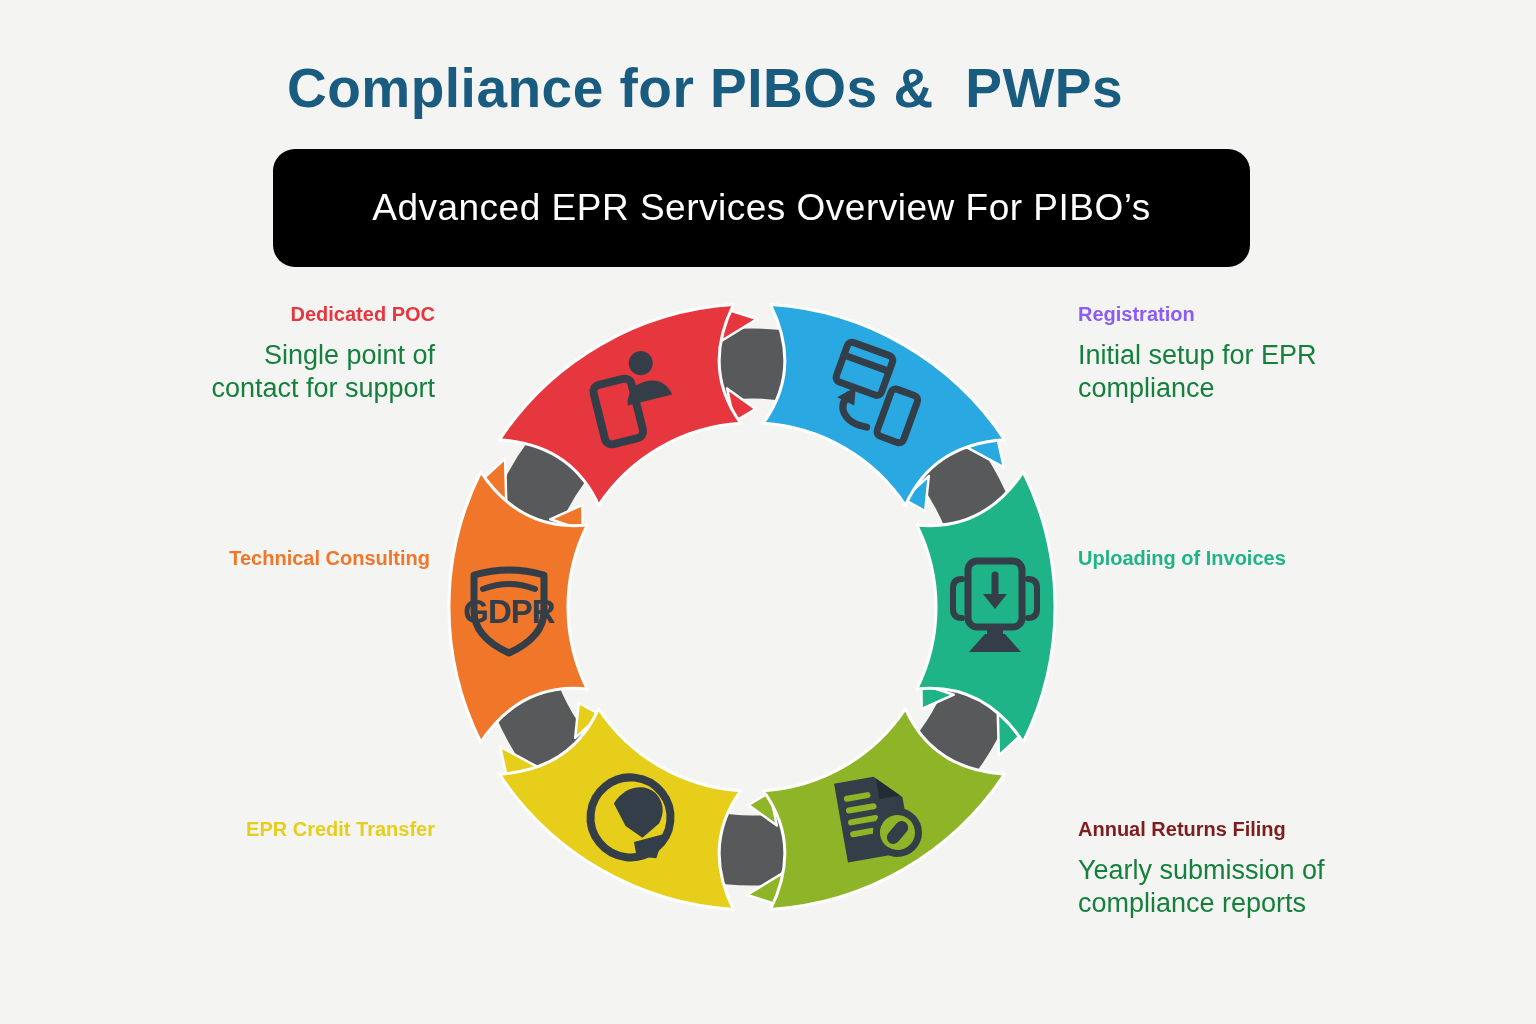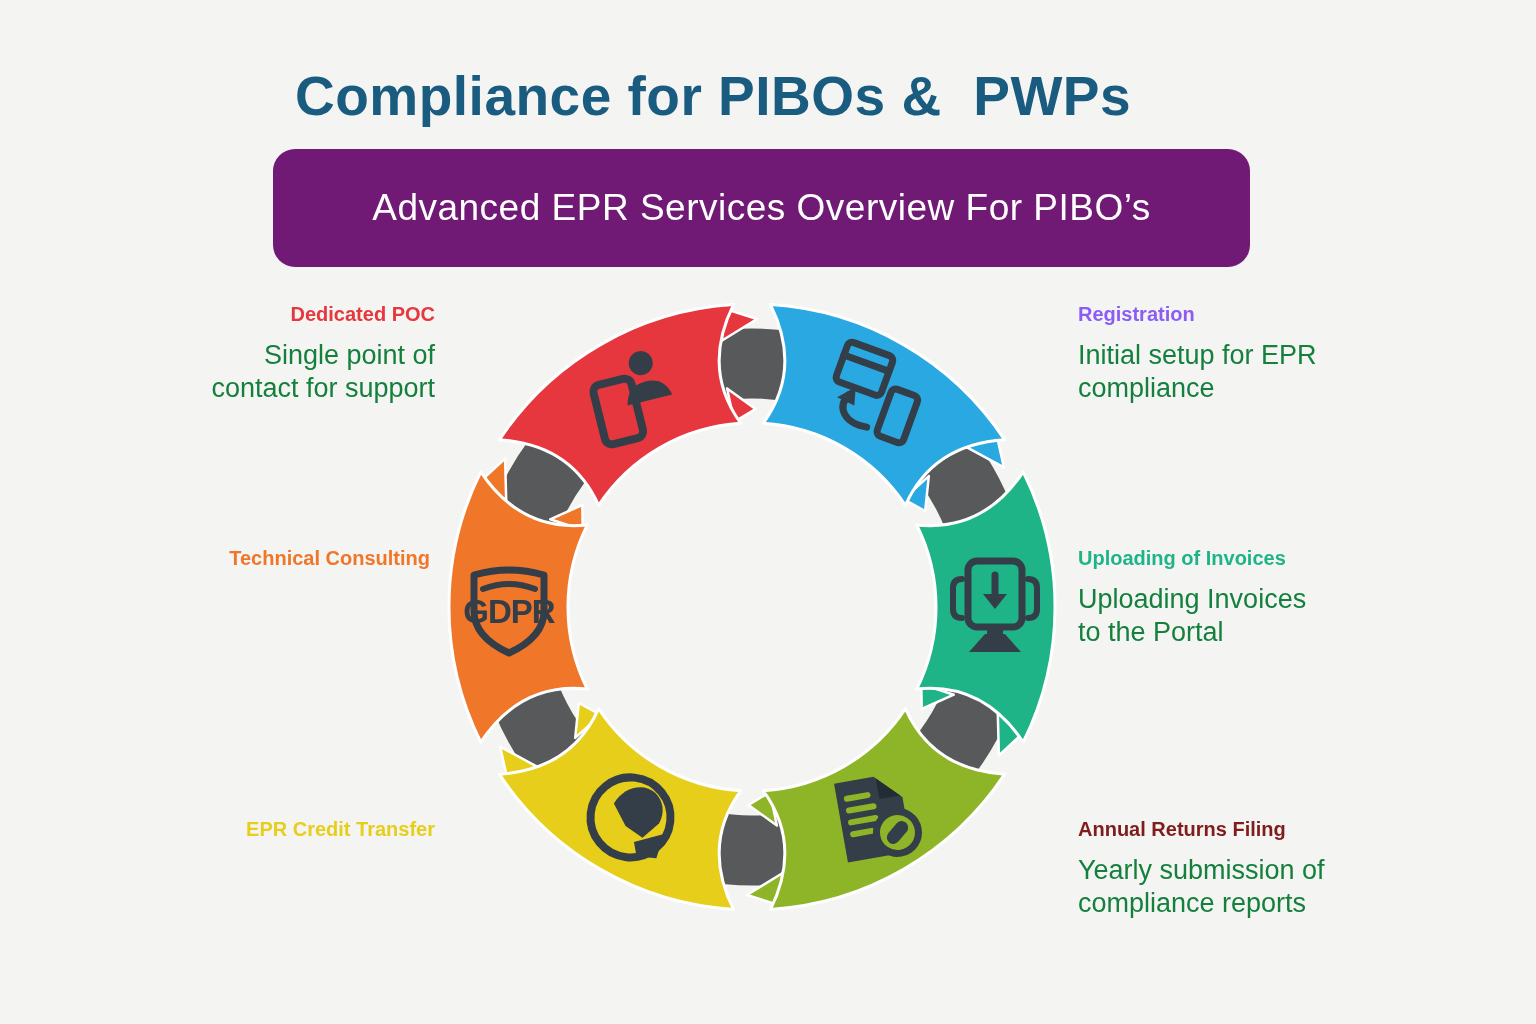--- a/index.html
+++ b/index.html
@@ -4,25 +4,25 @@
 <style>
   html,body{margin:0;padding:0;}
   body{
     width:1536px;height:1024px;position:relative;overflow:hidden;
     background:#f4f4f2;
     font-family:"Liberation Sans", sans-serif;
   }
   .page-title{
     position:absolute;left:287px;top:56px;
     font-size:55px;font-weight:bold;color:#1a5b80;
-    letter-spacing:.5px;white-space:pre;margin:8px;
+    letter-spacing:.5px;white-space:pre;margin:0;
   }
   .banner{
     position:absolute;left:273px;top:149px;width:977px;height:118px;
-    background:#701a75;border-radius:22px;
+    background:#000000;border-radius:22px;
     display:flex;align-items:center;justify-content:center;
   }
   .banner-text{
     color:#ffffff;font-size:37px;font-weight:normal;letter-spacing:.5px;
   }
   svg.wheel{position:absolute;left:0;top:0;}
   .label{position:absolute;}
   .label h3{margin:0 0 12px 0;font-size:20px;font-weight:bold;line-height:1.18;}
   .label p{margin:0;font-size:27px;color:#15803d;line-height:1.24;}
   .align-r{text-align:right;}
@@ -133,21 +133,20 @@
 </div>
 <div class="label align-l" id="label-registration">
   <h3 style="color: #8b5cf6;">Registration</h3>
   <p>Initial setup for EPR compliance</p>
 </div>
 <div class="label align-r" id="label-technical-consulting">
   <h3 style="color: rgb(240, 118, 42);">Technical Consulting</h3>
 </div>
 <div class="label align-l" id="label-uploading-of-invoices">
   <h3 style="color: rgb(30, 180, 135);">Uploading of Invoices</h3>
-  <p>Uploading Invoices to the Portal</p>
 </div>
 <div class="label align-r" id="label-epr-credit-transfer">
   <h3 style="color: rgb(231, 206, 27);">EPR Credit Transfer</h3>
 </div>
 <div class="label align-l" id="label-annual-returns-filing">
   <h3 style="color: #7f1d1d;">Annual Returns Filing</h3>
   <p>Yearly submission of compliance reports</p>
 </div>
 
 </body></html>

